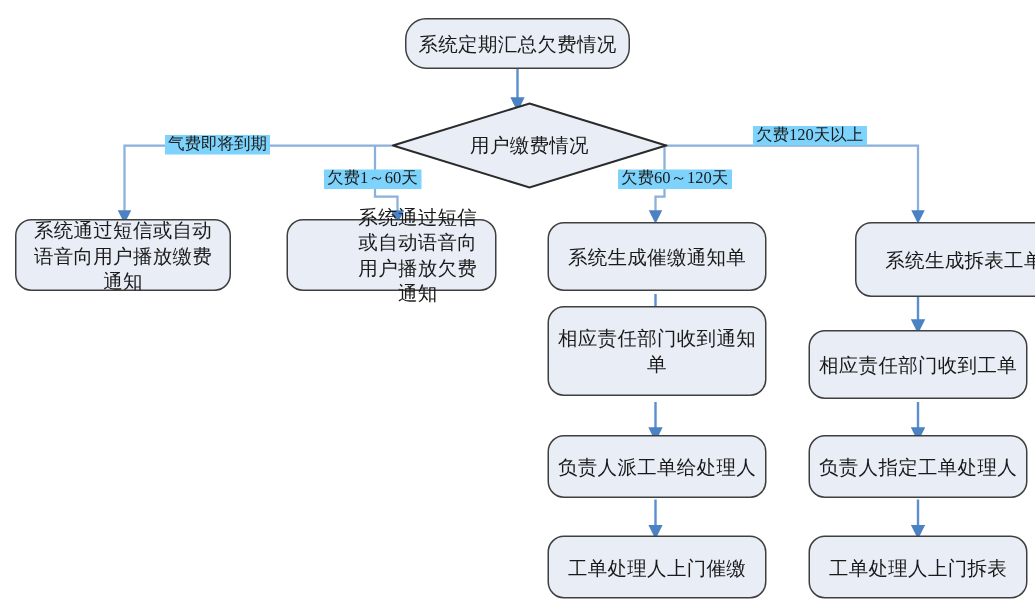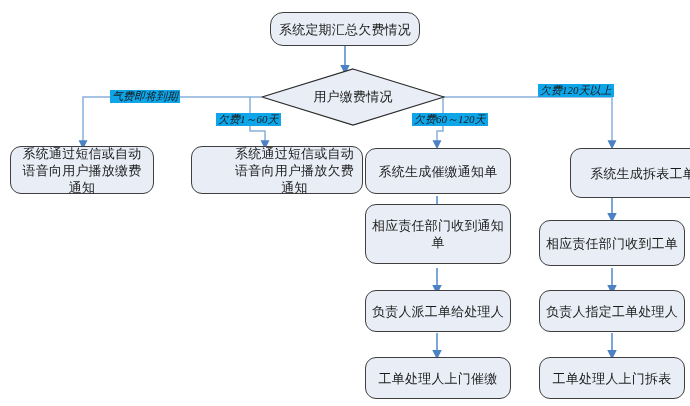--- a/index.html
+++ b/index.html
@@ -64,24 +64,23 @@
     font-size: 13px;
     color: #1a1a1a;
     letter-spacing: 0.2px;
     white-space: nowrap;
   }
   .edge-label {
     position: absolute;
     font-size: 11px;
     color: #1a1a1a;
     white-space: nowrap;
-    background: #0ea5e9;
+    background: #7dd3fc;
     padding: 0 2px;
     line-height: 13px;
-    font-style: italic;
   }
 </style>
 </head>
 <body>
 
 <div id="canvas">
 
   <svg id="wires" width="690" height="406" viewBox="0 0 690 406" xmlns="http://www.w3.org/2000/svg">
     <defs>
       <marker id="arrow" markerWidth="8" markerHeight="8" refX="3.2" refY="3" orient="auto" markerUnits="strokeWidth">
@@ -101,41 +100,41 @@
 
     <path d="M437,196 L437,218" stroke="#5b8fd0" stroke-width="1.6" fill="none" marker-end="url(#arrow)"></path>
     <path d="M437,268 L437,290" stroke="#5b8fd0" stroke-width="1.6" fill="none" marker-end="url(#arrow)"></path>
     <path d="M437,333 L437,355" stroke="#5b8fd0" stroke-width="1.6" fill="none" marker-end="url(#arrow)"></path>
 
     <path d="M612,196 L612,218" stroke="#5b8fd0" stroke-width="1.6" fill="none" marker-end="url(#arrow)"></path>
     <path d="M612,268 L612,290" stroke="#5b8fd0" stroke-width="1.6" fill="none" marker-end="url(#arrow)"></path>
     <path d="M612,333 L612,355" stroke="#5b8fd0" stroke-width="1.6" fill="none" marker-end="url(#arrow)"></path>
   </svg>
 
-  <div class="node terminator" style="left:270px; top:12px; width:150px; height:34px;">
+  <div class="node terminator" style="left:270px; top:12px; width:150px; height:34px;border-radius:14px;">
     <span>系统定期汇总欠费情况</span>
   </div>
 
   <div class="diamond" style="left:261px; top:68px; width:184px; height:58px;align-items:center;">
     <svg width="184" height="58" viewBox="0 0 184 58" xmlns="http://www.w3.org/2000/svg">
       <polygon points="92,1 183,29 92,57 1,29" fill="#e9eef6" stroke="#2b2b2b" stroke-width="1.3"></polygon>
     </svg>
     <span class="dlabel">用户缴费情况</span>
   </div>
 
   <div class="edge-label" style="left:110px; top:90px;">气费即将到期</div>
   <div class="edge-label" style="left:216px; top:113px;">欠费1～60天</div>
   <div class="edge-label" style="left:412px; top:113px;">欠费60～120天</div>
-  <div class="edge-label" style="left:538px; top:84px;">欠费120天以上</div>
+  <div class="edge-label" style="left:502px; top:84px;">欠费120天以上</div>
 
   <div class="node" style="left:10px; top:146px; width:144px; height:48px;">
     <span>系统通过短信或自动语音向用户播放缴费通知</span>
   </div>
 
-  <div class="node" style="left:191px; top:146px; width:172px; height:48px;padding-left:41px;">
+  <div class="node" style="left:191px; top:146px; width:140px; height:48px;padding-left:41px;">
     <span>系统通过短信或自动语音向用户播放欠费通知</span>
   </div>
 
   <div class="node" style="left:365px; top:148px; width:146px; height:46px;">
     <span>系统生成催缴通知单</span>
   </div>
   <div class="node" style="left:365px; top:204px; width:146px; height:60px;">
     <span>相应责任部门收到通知单</span>
   </div>
   <div class="node" style="left:365px; top:290px; width:146px; height:42px;">

